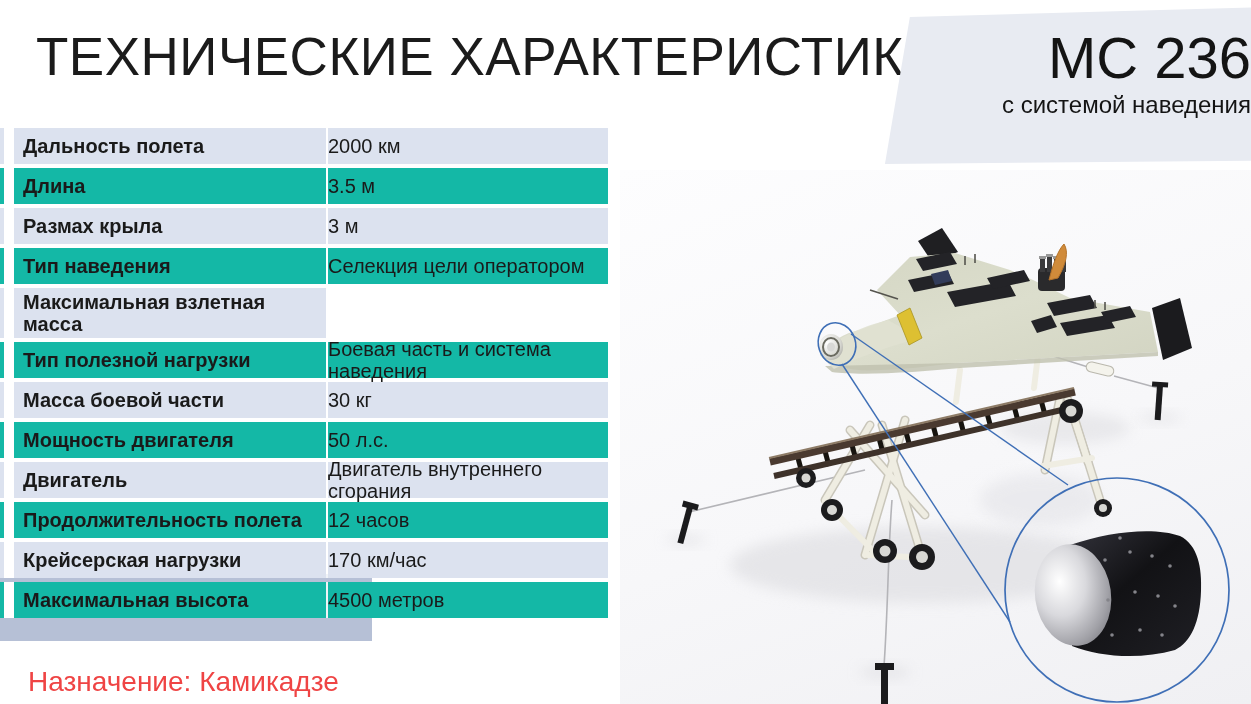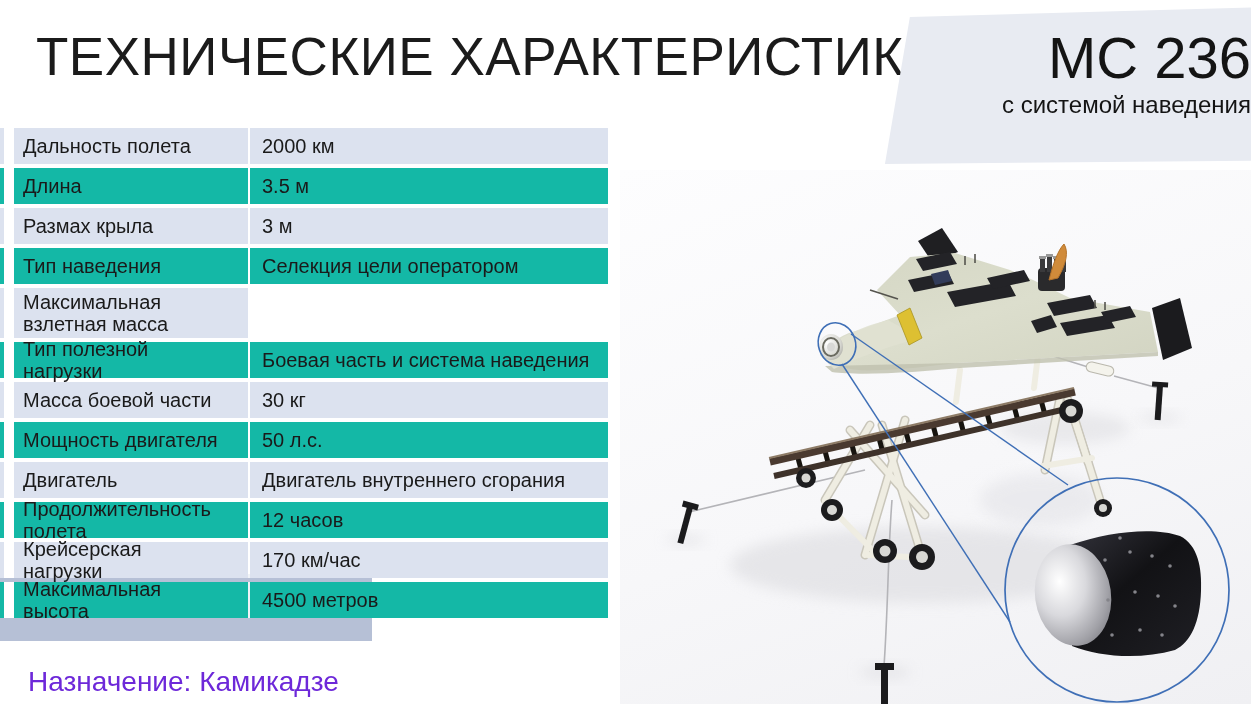--- a/index.html
+++ b/index.html
@@ -19,29 +19,29 @@
   
   .band{position:absolute;left:0;top:574px;width:372px;height:67px;background:#b6c0d6;z-index:0;}
 
   
   .specs{position:absolute;left:0;top:128px;width:608px;z-index:1;}
   .row{display:flex;align-items:stretch;height:36px;margin-bottom:4px;}
   .row.tall{height:50px;}
   .edge{width:4px;}
   .gutter{width:10px;background:transparent;}
   .cell{display:flex;align-items:center;font-size:20px;line-height:1.12;}
-  .label{width:234px;box-sizing:border-box;padding-left:9px;padding-right:22px;}
+  .label{width:312px;box-sizing:border-box;padding-left:9px;padding-right:22px;font-weight:bold;}
   .divider{width:2px;background:rgba(255,255,255,0.8);}
-  .value{flex:1;box-sizing:border-box;padding-left:12px;}
+  .value{flex:1;box-sizing:border-box;padding-left:0;}
   .row.light .edge,.row.light .label,.row.light .value{background:#dce2ef;}
   .row.dark  .edge,.row.dark  .label,.row.dark  .value{background:#14b8a6;}
   .row .gutter{background:#ffffff;}
 
   
-  .purpose{position:absolute;left:28px;top:666px;font-size:28px;color:#6d28d9;}
+  .purpose{position:absolute;left:28px;top:666px;font-size:28px;color:#ef4444;}
 
   
   .illo{position:absolute;left:620px;top:170px;width:631px;height:534px;
         background:linear-gradient(160deg,#fdfdfe 0%,#f7f7f9 55%,#f0f0f3 100%);}
 </style>
 </head>
 <body>
 
 <div id="slide">
 

